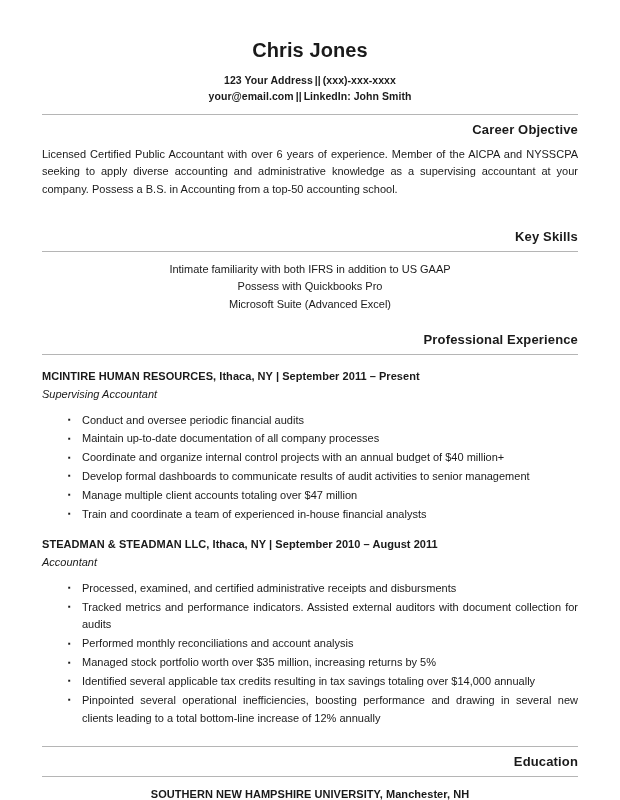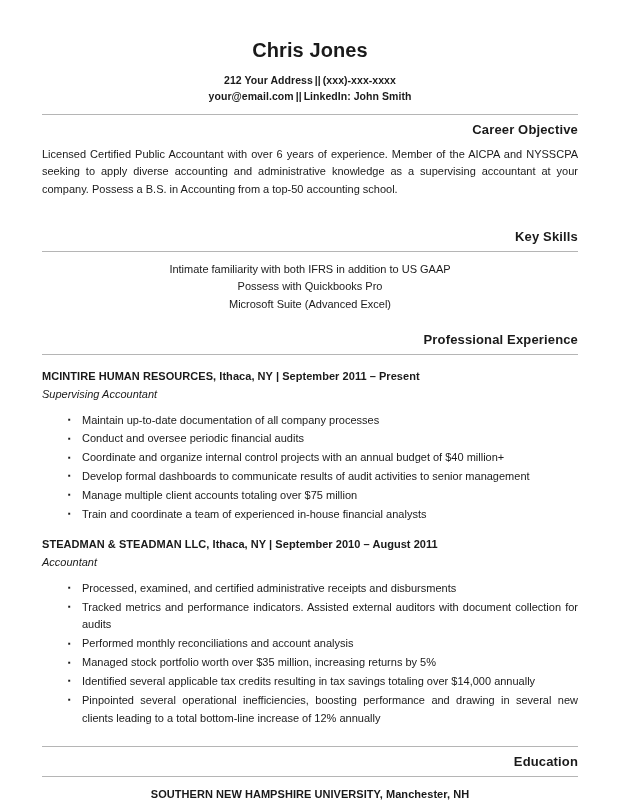--- a/index.html
+++ b/index.html
@@ -134,21 +134,21 @@
   .spacer-lg { height: 18px; }
 </style>
 </head>
 <body>
 
 <div class="page">
 
   <div>
     <div class="name">Chris Jones</div>
     <div class="contact-line">
-      <span>212 Your Address</span><span class="sep">||</span><span>(xxx)-xxx-xxxx</span>
+      <span>123 Your Address</span><span class="sep">||</span><span>(xxx)-xxx-xxxx</span>
     </div>
     <div class="contact-line">
       <span>your@email.com</span><span class="sep">||</span><span>LinkedIn: John Smith</span>
     </div>
   </div>
 
   <hr class="rule rule-top">
 
   <div>
     <div class="section-heading">Career Objective</div>
@@ -170,25 +170,25 @@
   <div class="spacer-md"></div>
 
   <div>
     <div class="section-heading">Professional Experience</div>
     <hr class="rule">
 
     <div class="job">
       <div class="job-header">MCINTIRE HUMAN RESOURCES, Ithaca, NY | September 2011 – Present</div>
       <div class="job-title">Supervising Accountant</div>
       <ul class="bullets">
+        <li>Conduct and oversee periodic financial audits</li>
         <li>Maintain up-to-date documentation of all company processes</li>
-        <li>Conduct and oversee periodic financial audits</li>
         <li>Coordinate and organize internal control projects with an annual budget of $40 million+</li>
         <li>Develop formal dashboards to communicate results of audit activities to senior management</li>
-        <li>Manage multiple client accounts totaling over $75 million</li>
+        <li>Manage multiple client accounts totaling over $47 million</li>
         <li>Train and coordinate a team of experienced in-house financial analysts</li>
       </ul>
     </div>
 
     <div class="job">
       <div class="job-header">STEADMAN &amp; STEADMAN LLC, Ithaca, NY | September 2010 – August 2011</div>
       <div class="job-title">Accountant</div>
       <ul class="bullets">
         <li>Processed, examined, and certified administrative receipts and disbursments</li>
         <li>Tracked metrics and performance indicators. Assisted external auditors with document collection for audits</li>

